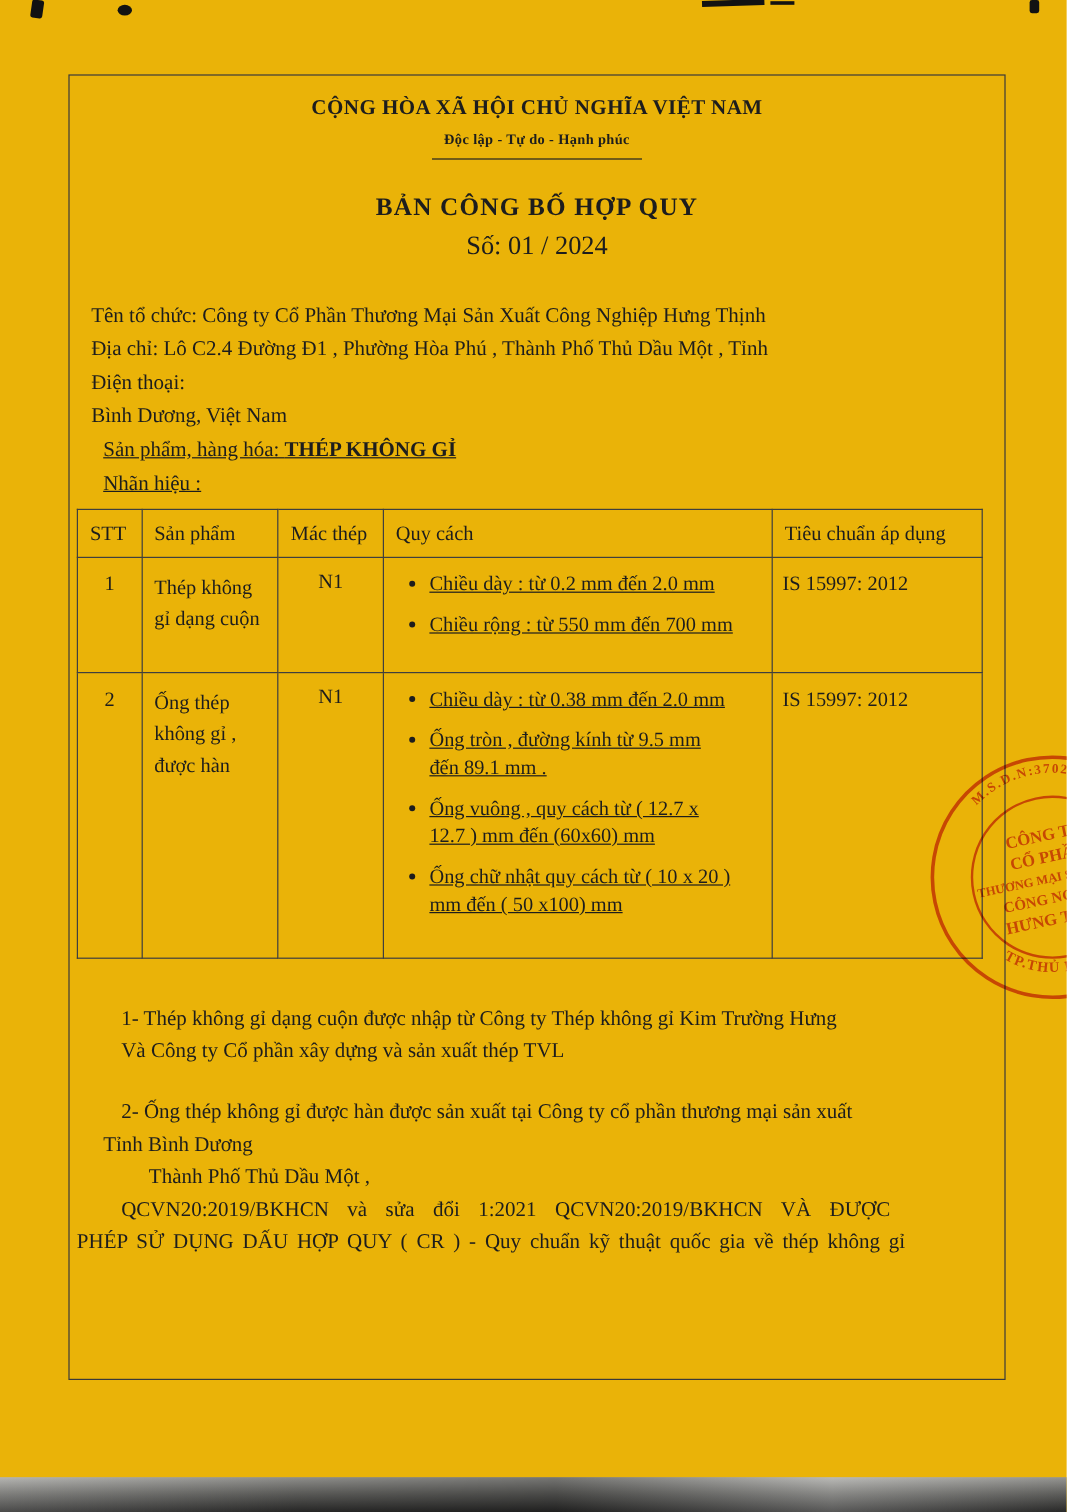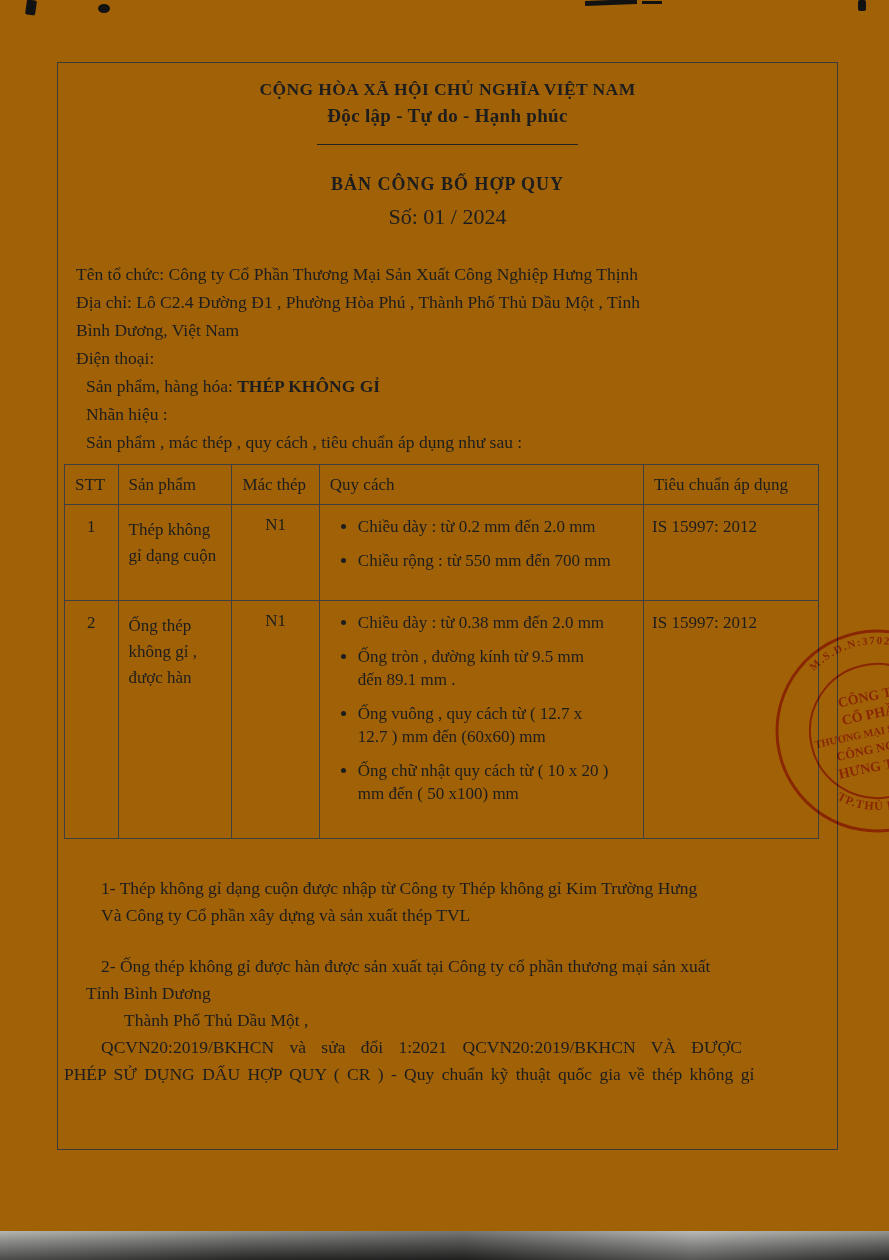--- a/index.html
+++ b/index.html
@@ -1,62 +1,62 @@
 <!DOCTYPE html>
 <html><head>
 <meta charset="utf-8">
 <style>
   html,body{margin:0;padding:0;background:#ffffff;}
   .page{
     position:relative;
     width:889px;height:1260px;
-    background:#a16207;
+    background:#eab308;
     overflow:hidden;
     font-family:"Liberation Serif","DejaVu Serif",serif;
     color:#1d1d1d;
   }
   
   .frame{
     position:absolute;left:57px;top:62px;width:781px;height:1088px;
     border:1.5px solid #3a3a3a;box-sizing:border-box;
     padding:14px 18px 0 18px;
   }
   .nat-title{
     text-align:center;font-weight:bold;font-size:17.5px;line-height:24px;letter-spacing:.4px;
   }
   .motto-wrap{text-align:center;margin-top:3px;}
   .motto{
-    display:inline-block;font-weight:bold;font-size:19px;line-height:24px;
-    border-bottom:1.6px solid #222;padding:0 10px 16px 10px;letter-spacing:.3px;
+    display:inline-block;font-weight:bold;font-size:12px;line-height:24px;
+    border-bottom:1.6px solid #222;padding:0 10px 4px 10px;letter-spacing:.3px;
   }
   .doc-title{
-    text-align:center;font-weight:bold;font-size:18px;letter-spacing:1px;
+    text-align:center;font-weight:bold;font-size:21px;letter-spacing:1px;
     margin-top:24px;line-height:30px;
   }
   .doc-number{text-align:center;font-size:22px;margin-top:5px;line-height:26px;}
   .info{margin-top:30px;}
   .info .line{font-size:17.5px;line-height:28px;}
-  .indent1{margin-left:10px;}
+  .indent1{margin-left:10px;text-decoration:underline;}
   .bold{font-weight:bold;}
   
   table.spec-table{
     border-collapse:collapse;table-layout:fixed;
     width:calc(100% + 12px);margin-left:-12px;margin-top:8px;
     font-size:17px;
   }
   .spec-table th,.spec-table td{
     border:1.4px solid #3f3f3f;vertical-align:top;
     padding:10px 8px;box-sizing:border-box;text-align:left;
   }
   .spec-table thead th{font-weight:normal;vertical-align:middle;height:40px;padding:6px 10px;}
   th.h-stt{}
   td.c-stt{text-align:center;padding-top:12px;}
   td.c-prod{padding:12px 10px;line-height:26px;}
   td.c-grade{text-align:center;}
-  td.c-spec{padding:10px 26px 4px 14px;}
+  td.c-spec{padding:10px 26px 4px 14px;text-decoration:underline;}
   td.c-std{padding:12px 8px;}
   tr.row1 td{height:96px;}
   tr.row2 td{height:238px;}
   .c-spec ul{margin:0;padding-left:24px;}
   .c-spec li{margin:0 0 11px 0;line-height:23px;max-width:255px;}
   
   .notes{margin-top:36px;}
   .note-line{font-size:17.5px;line-height:27px;}
   .n1{margin-left:25px;}
   .n2{margin-left:48px;}
@@ -101,25 +101,24 @@
     <div class="motto-wrap">
       <span class="motto">Độc lập - Tự do - Hạnh phúc</span>
     </div>
 
     <div class="doc-title">BẢN CÔNG BỐ HỢP QUY</div>
     <div class="doc-number">Số: 01 / 2024</div>
 
     <div class="info">
       <div class="line">Tên tổ chức: Công ty Cổ Phần Thương Mại Sản Xuất Công Nghiệp Hưng Thịnh</div>
       <div class="line">Địa chỉ: Lô C2.4 Đường Đ1 , Phường Hòa Phú , Thành Phố Thủ Dầu Một , Tỉnh</div>
+      <div class="line">Điện thoại:</div>
       <div class="line">Bình Dương, Việt Nam</div>
-      <div class="line">Điện thoại:</div>
       <div class="line indent1"><span>Sản phẩm, hàng hóa: </span><span class="bold">THÉP KHÔNG GỈ</span></div>
       <div class="line indent1">Nhãn hiệu :</div>
-      <div class="line indent1">Sản phẩm , mác thép , quy cách , tiêu chuẩn áp dụng như sau :</div>
     </div>
 
     <table class="spec-table">
       <colgroup>
         <col style="width:7.1%">
           <col style="width:15.1%">
           <col style="width:11.6%">
           <col style="width:43%">
           <col style="width:23.2%">
       </colgroup>

